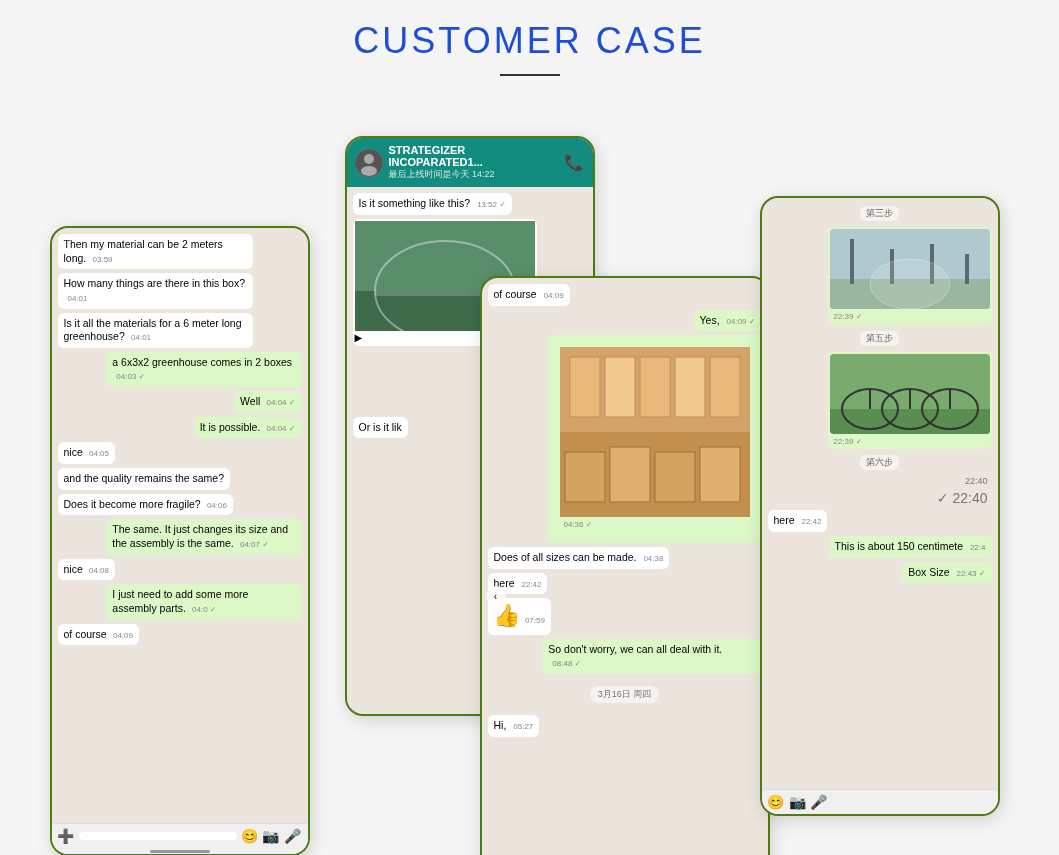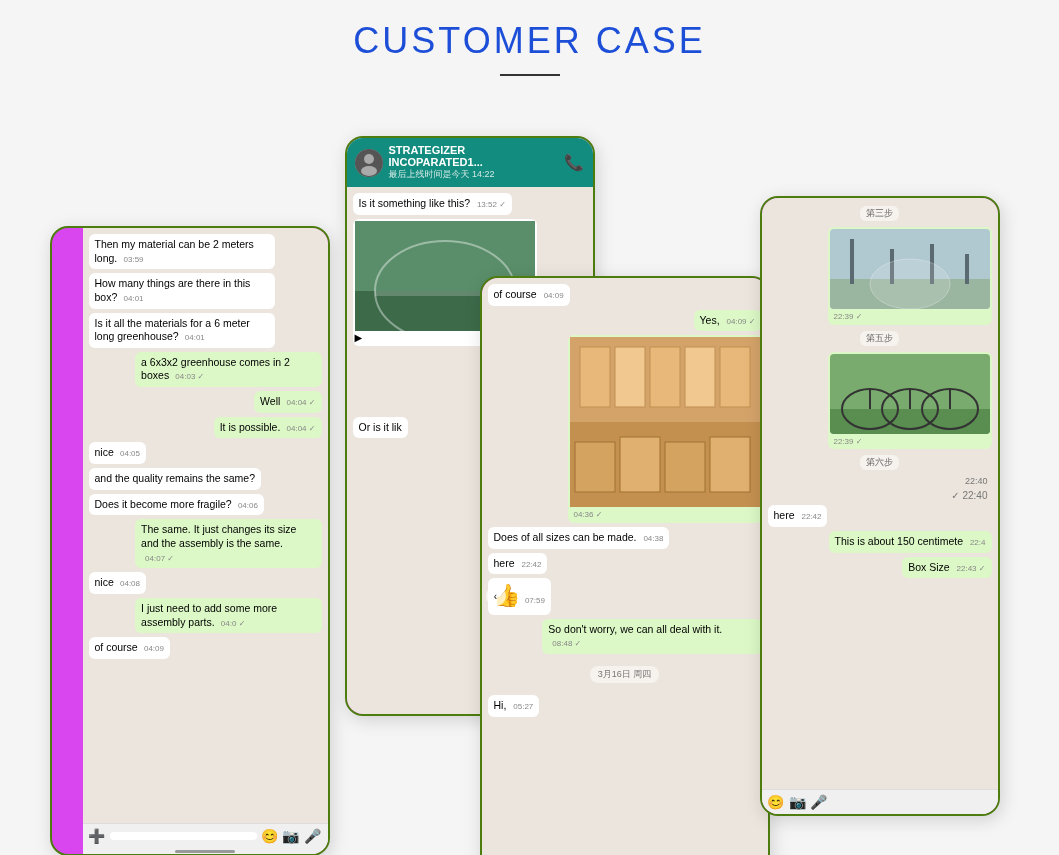--- a/index.html
+++ b/index.html
@@ -128,23 +128,22 @@
       border-radius: 20px;
       padding: 4px 8px;
       font-size: 10px;
       color: #999;
     }
     .chat-icon { font-size: 14px; color: #666; }
     
     .phone-left {
       left: 10px;
       top: 110px;
-      width: 280px;
+      width: 260px;
       height: 630px;
-      padding-left: 31px;
     }
     .phone-center-back {
       left: 305px;
       top: 20px;
       width: 250px;
       height: 580px;
     }
     .phone-center-front {
       left: 440px;
       top: 160px;
@@ -333,21 +332,21 @@
           </div>
         </div>
         <div class="msg-row sent">
           <div class="msg msg-sent">
             <span>Yes,</span>
             <span class="msg-time">04:09 ✓</span>
           </div>
         </div>
 
         <div class="msg-row sent">
-          <div class="msg msg-sent" style="padding:2px;max-width:95%;margin-left:20px;">
+          <div class="msg msg-sent" style="padding:12px;max-width:95%;margin-left:20px;">
             <div style="background:linear-gradient(135deg,#d4a36a,#f0c890,#c49050);width:190px;height:85px;border-radius:4px 4px 0 0;">
               <svg width="190" height="85" viewBox="0 0 190 85" xmlns="http://www.w3.org/2000/svg">
                 <rect width="190" height="85" fill="#d4a36a"></rect>
                 <rect x="10" y="10" width="30" height="60" fill="#e8b87a" stroke="#c09050" stroke-width="1"></rect>
                 <rect x="45" y="10" width="30" height="60" fill="#f0c890" stroke="#c09050" stroke-width="1"></rect>
                 <rect x="80" y="10" width="30" height="60" fill="#e8b87a" stroke="#c09050" stroke-width="1"></rect>
                 <rect x="115" y="10" width="30" height="60" fill="#f0c890" stroke="#c09050" stroke-width="1"></rect>
                 <rect x="150" y="10" width="30" height="60" fill="#e8b87a" stroke="#c09050" stroke-width="1"></rect>
               </svg>
             </div>
@@ -444,21 +443,21 @@
             </div>
             <span class="msg-time">22:39 ✓</span>
           </div>
         </div>
 
         <div class="section-label">第六步</div>
         <div style="display:flex;justify-content:flex-end;padding-right:4px;text-align:right;">
           <span style="font-size:9px;color:#777;">22:40</span>
         </div>
         <div style="display:flex;justify-content:flex-end;padding-right:4px;">
-          <span style="font-size:10px;color:#777;">✓ 22:40</span>
+          <span style="font-size:14px;color:#777;">✓ 22:40</span>
         </div>
 
         <div class="msg-row received">
           <div class="msg msg-received">
             <span>here</span>
             <span class="msg-time">22:42</span>
           </div>
         </div>
         <div class="msg-row sent">
           <div class="msg msg-sent">

